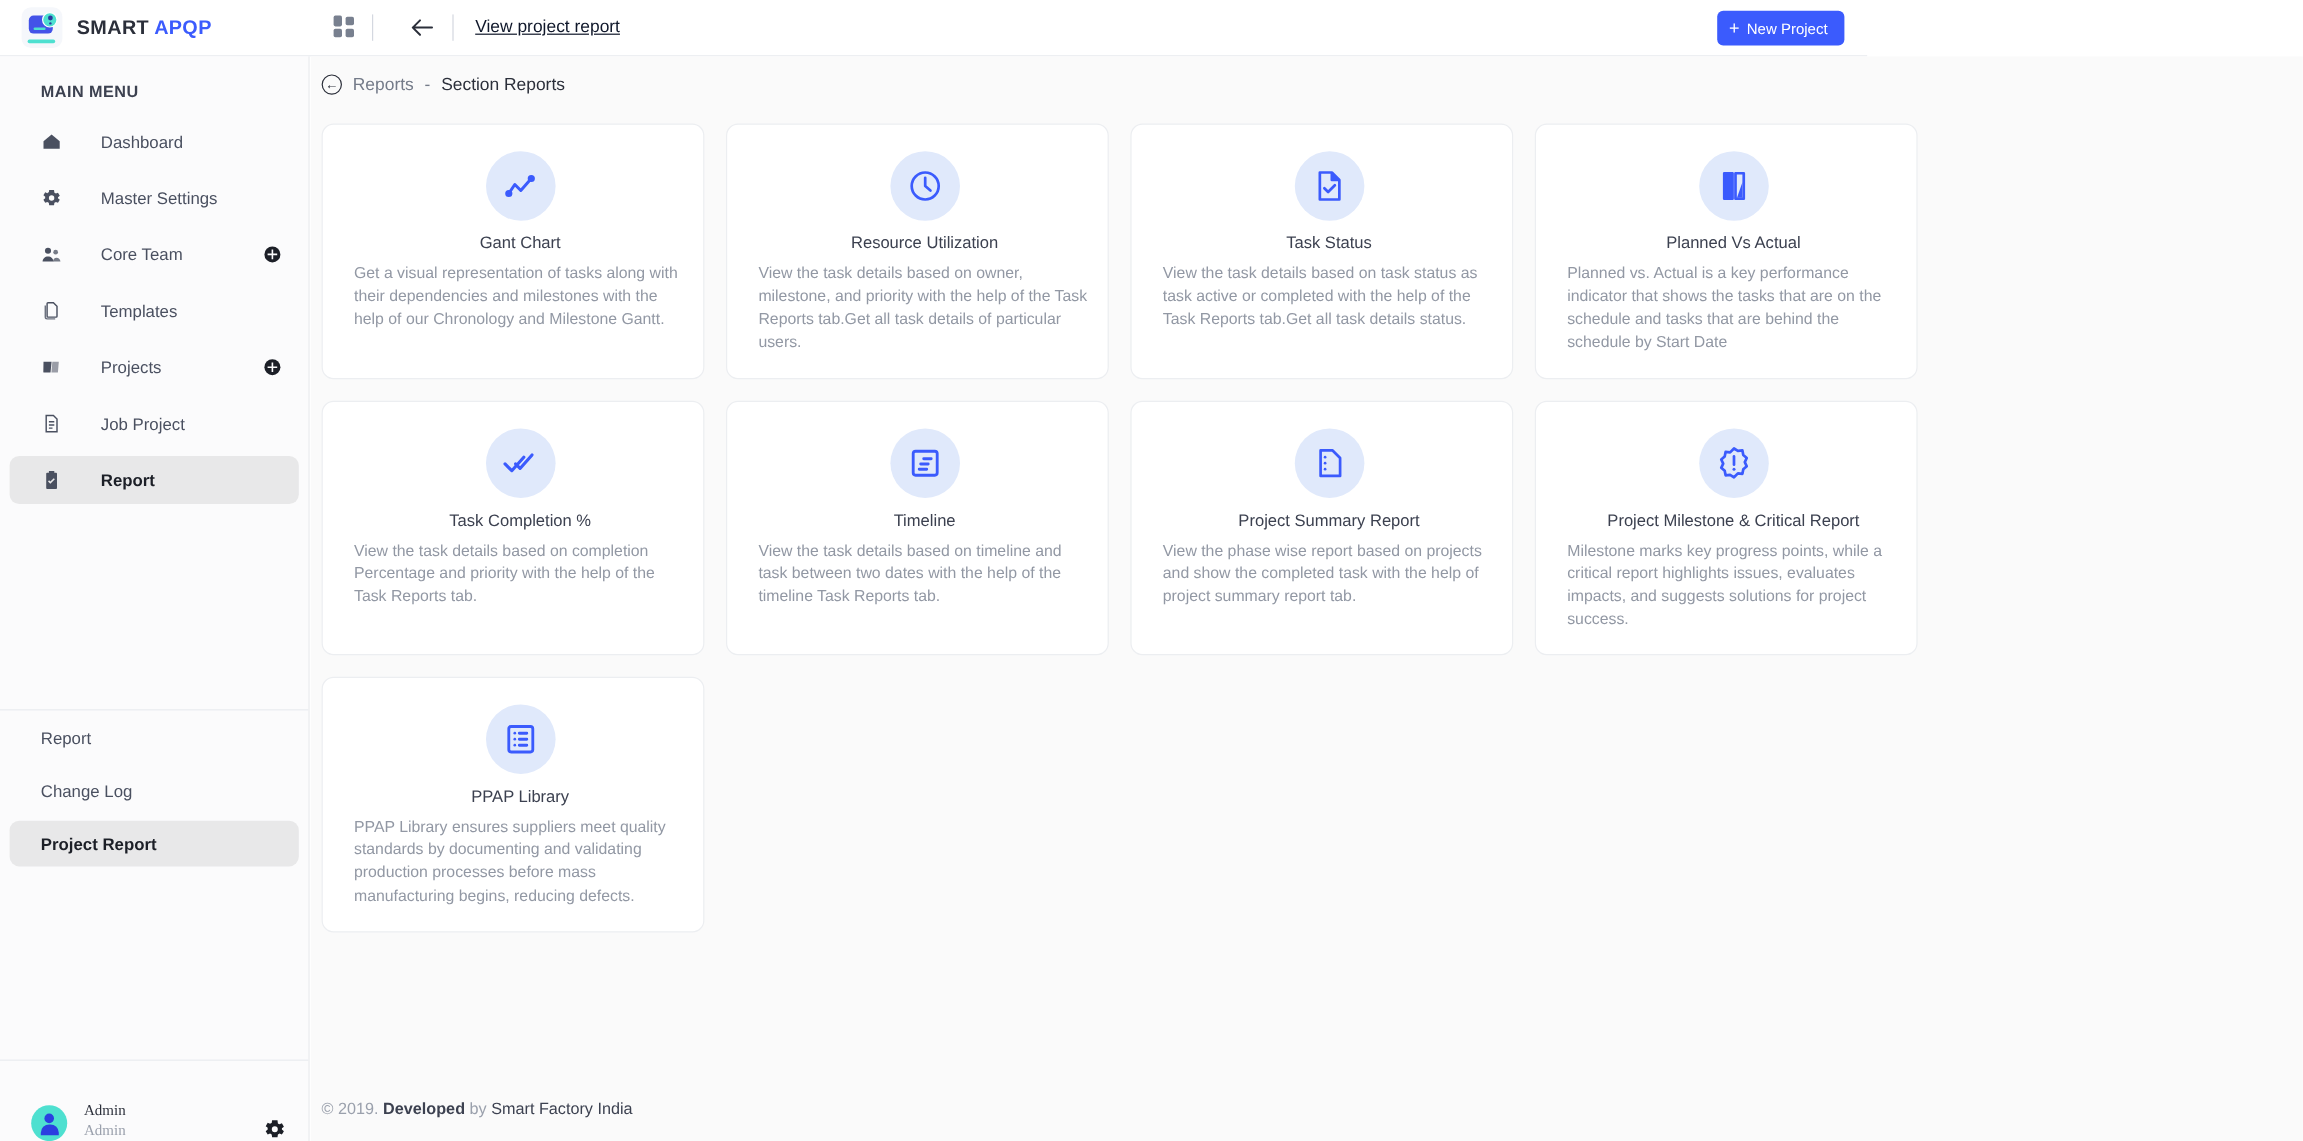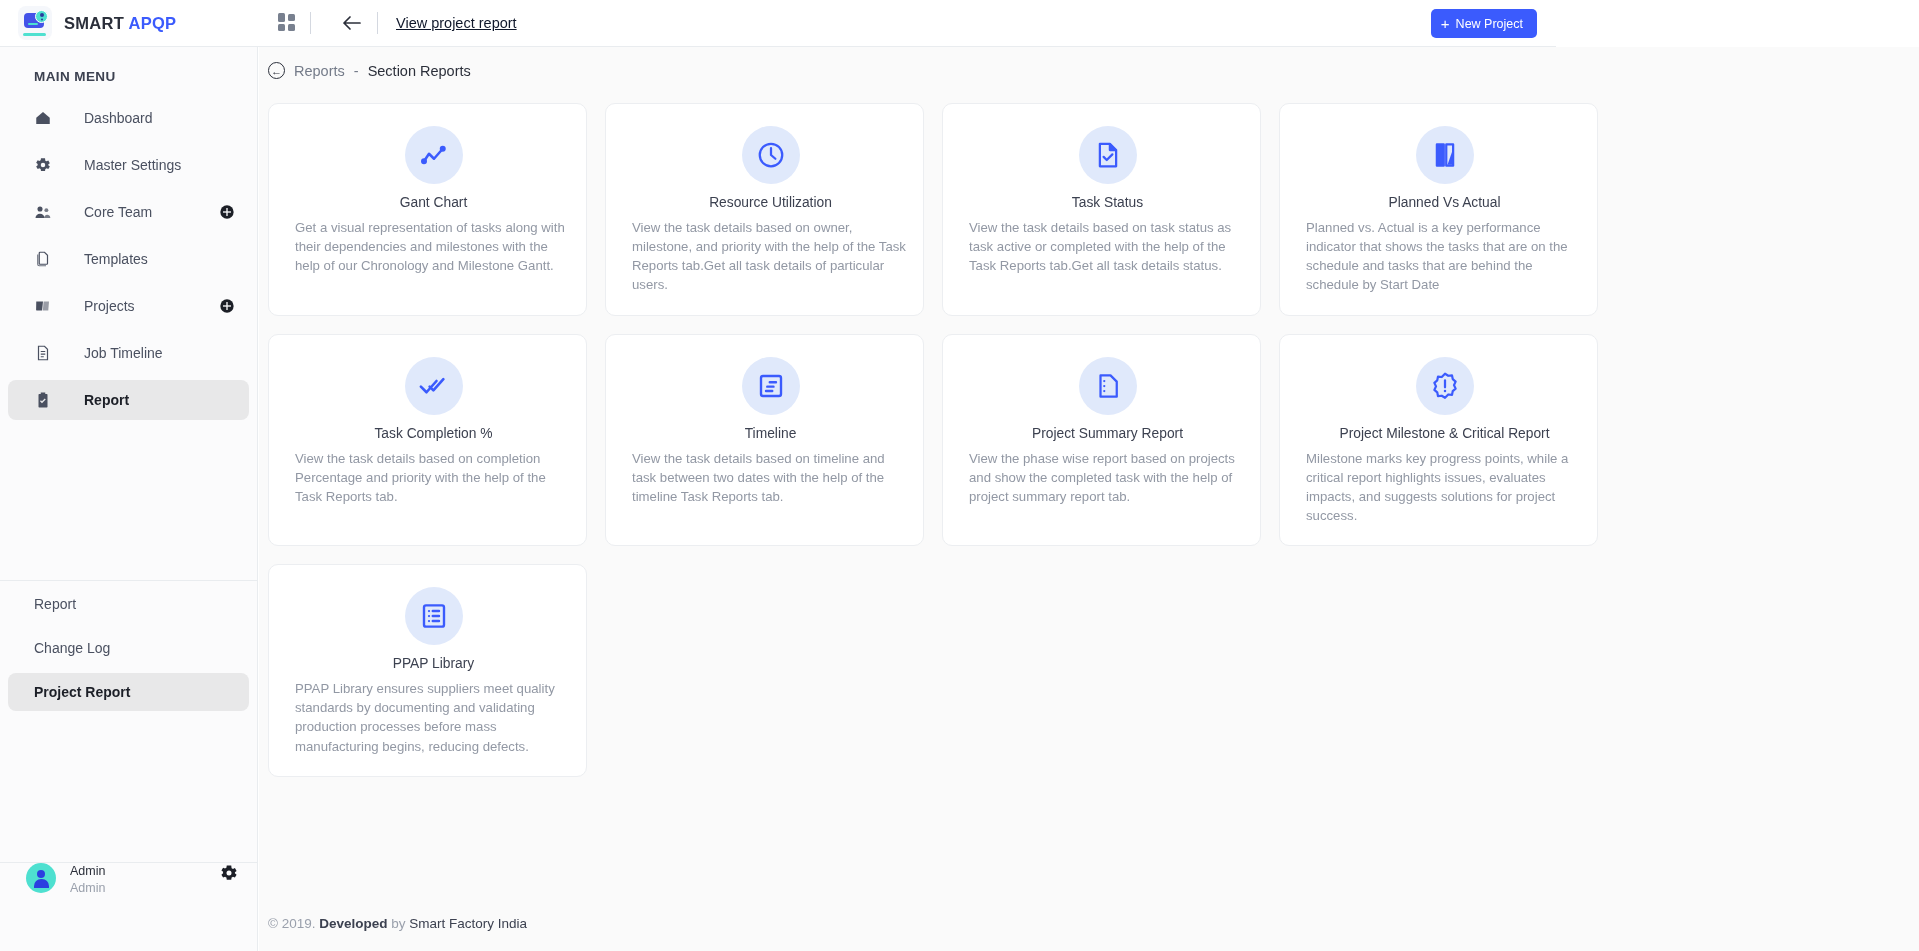--- a/index.html
+++ b/index.html
@@ -123,22 +123,22 @@
     height: 38px; margin-bottom: 6px;
     display: flex; align-items: center;
     padding-left: 26px; border-radius: 8px;
     font-size: 14px; color: #4a5060; cursor: pointer;
   }
   .subnav-item.active { background: #e8e8e9; font-weight: bold; color: #1c1f27; }
 
   .sidebar-divider { height: 1px; background: #e9ecef; margin: 8px 0 0 0; }
 
   .user-zone {
-    height: 89px; border-top: 1px solid #e9ecef;
-    display: flex; align-items: flex-start; padding: 0 18px 0 26px; gap: 14px;
+    height: 68px; border-top: 1px solid #e9ecef;
+    display: flex; align-items: flex-end; padding: 0 18px 0 26px; gap: 14px; font-family: Liberation Serif, serif;
   }
   .avatar {
     width: 30px; height: 30px; border-radius: 50%;
     background: #4ee0d0; position: relative; flex: 0 0 auto;
   }
   .avatar::before {
     content:""; position:absolute; left:11px; top:7px;
     width:8px; height:8px; border-radius:50%; background:#2b3fe0;
   }
   .avatar::after {
@@ -322,21 +322,21 @@
       </span>
     </div>
 
     <div class="nav-item">
       <span class="nav-ico">
         <svg width="18" height="18" viewBox="0 0 24 24" fill="none" stroke="currentColor" stroke-width="1.6">
             <path d="M6 3h8l4 4v14H6z"></path>
             <path d="M9 10h6M9 13.5h6M9 17h4"></path>
           </svg>
       </span>
-      <span class="nav-label">Job Timeline</span>
+      <span class="nav-label">Job Project</span>
     </div>
 
     <div class="nav-item active">
       <span class="nav-ico">
         <svg width="18" height="18" viewBox="0 0 24 24" fill="currentColor">
             <path d="M9 2h6v2h2a1 1 0 011 1v16a1 1 0 01-1 1H7a1 1 0 01-1-1V5a1 1 0 011-1h2V2z"></path>
             <path d="M10.6 16.2l-2.6-2.6 1.2-1.2 1.4 1.4 3.8-3.8 1.2 1.2-5 5z" fill="#e8e8e9"></path>
           </svg>
       </span>
       <span class="nav-label">Report</span>

